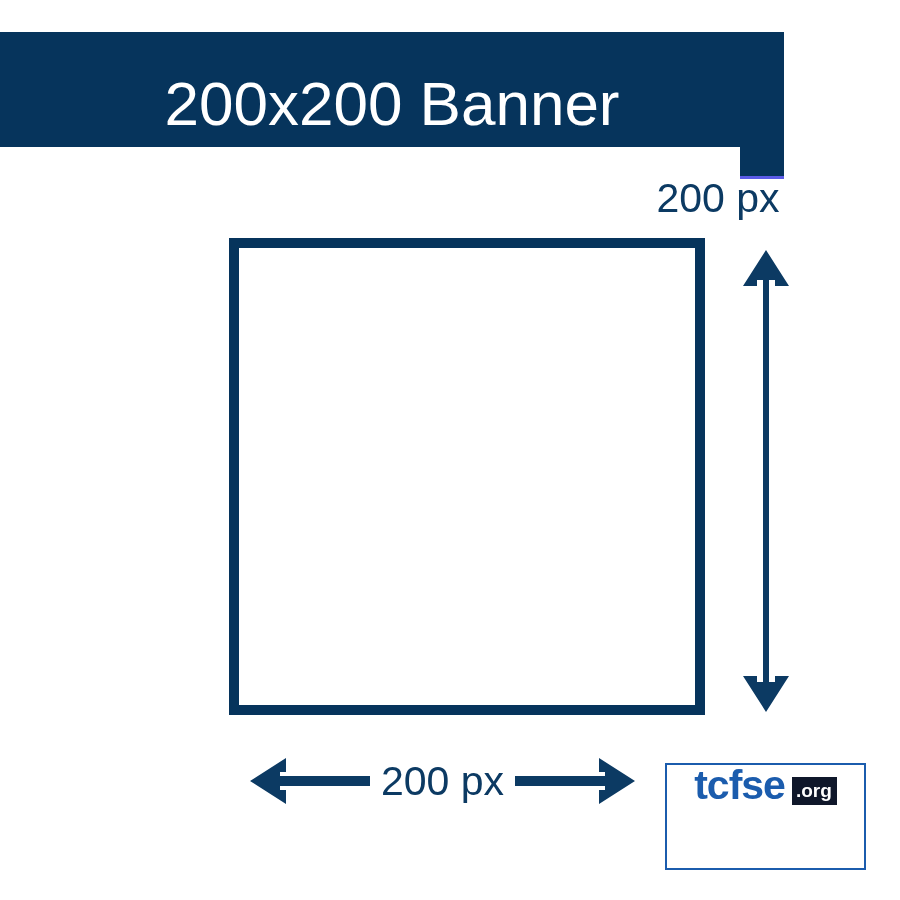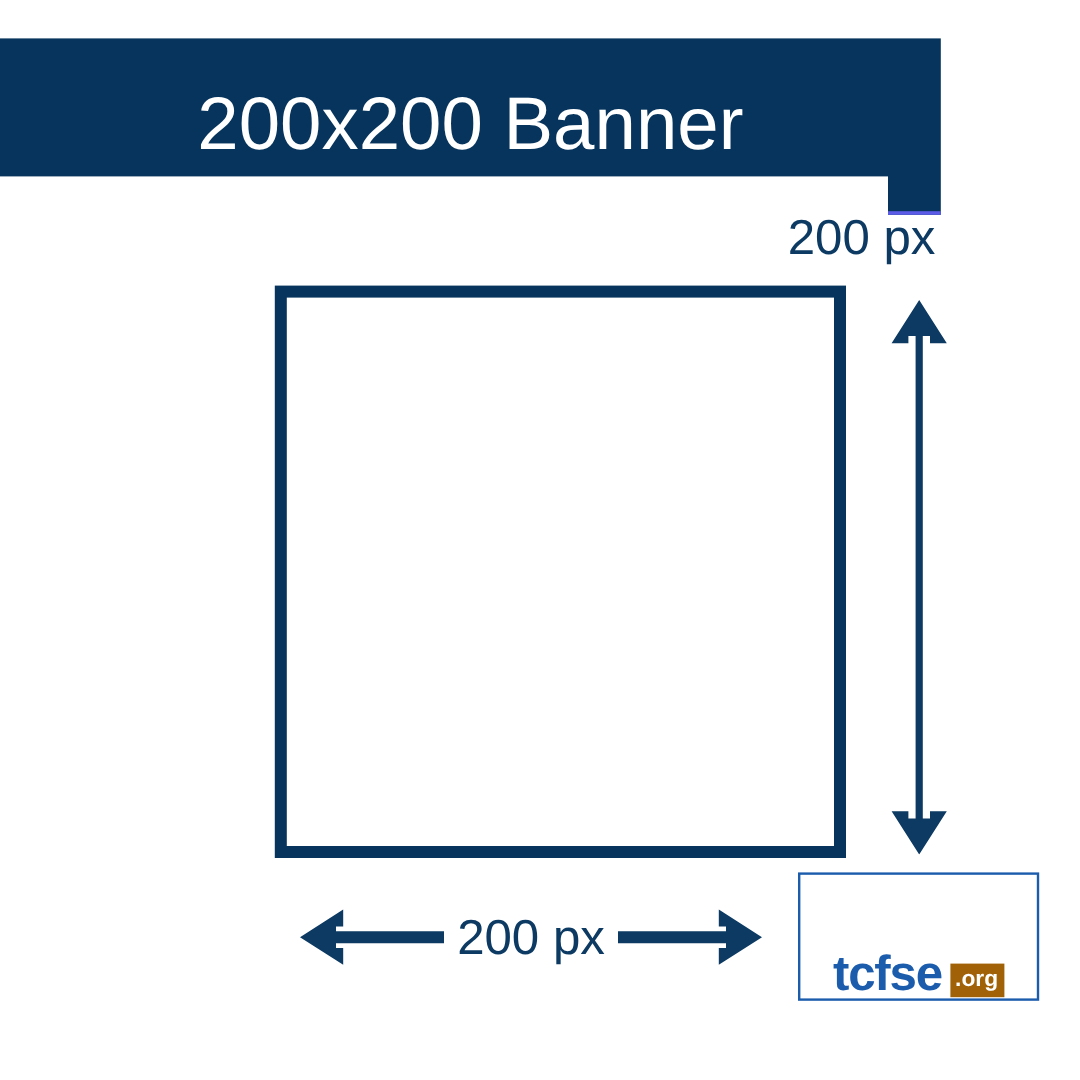--- a/index.html
+++ b/index.html
@@ -107,45 +107,45 @@
     line-height: 1;
     white-space: nowrap;
     padding: 0 6px;
     user-select: none;
   }
 
   
   #logo-box {
     position: absolute;
     left: 665px;
-    top: 580px;   
+    top: 616px;   
     width: 201px;
     height: 107px;
     border: 2px solid #1b5cad;
     box-sizing: border-box;
     background: #ffffff;
     display: flex;
-    align-items: flex-end;
+    align-items: flex-start;
     justify-content: center;
   }
   #logo-lockup {
     display: flex;
     align-items: center;
     gap: 7px;
   }
   #logo-wordmark {
     color: #1b5cad;
     font-size: 41px;
     font-weight: 700;
     letter-spacing: -1px;
     line-height: 1;
     user-select: none;
   }
   #logo-tld-badge {
-    background: #a16207;
+    background: #0f172a;
     color: #ffffff;
     font-size: 19px;
     font-weight: 700;
     line-height: 1;
     padding: 4px 5px 5px 4px;
     position: relative;
     top: 5px;
     user-select: none;
   }
 </style>

